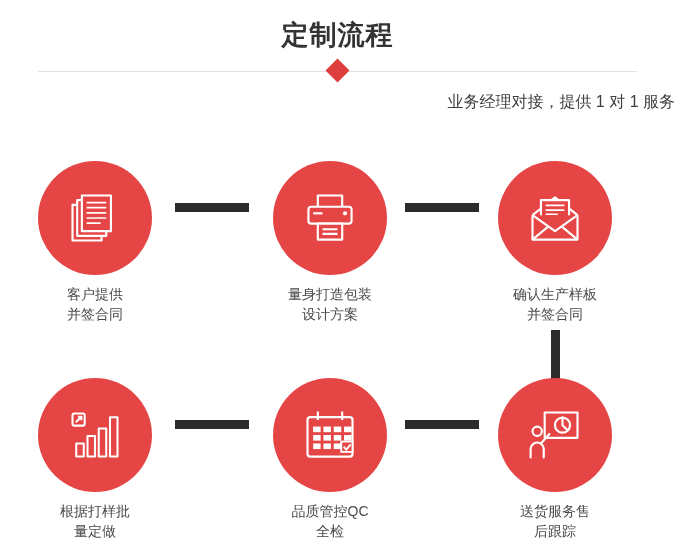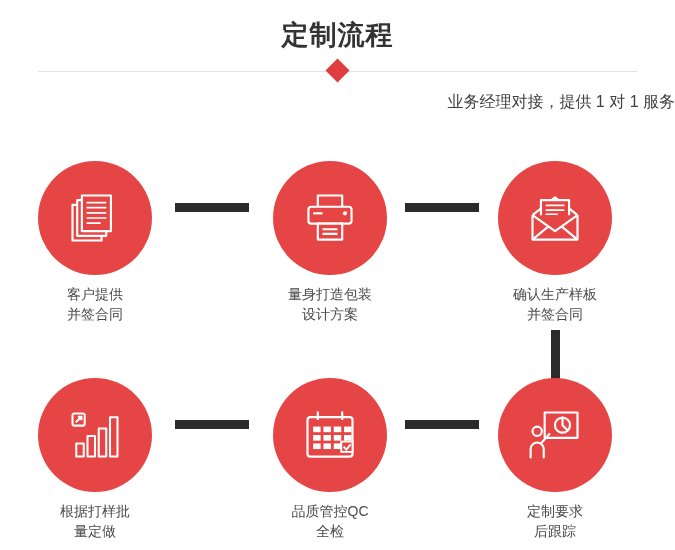--- a/index.html
+++ b/index.html
@@ -210,18 +210,18 @@
           <rect x="21" y="8" width="35" height="27"></rect>
           <circle cx="40" cy="21.5" r="8"></circle>
           <path d="M40 13.5 v8 l5.5 5.5"></path>
           <circle cx="13" cy="28" r="5"></circle>
           <path d="M6 56 v-9 a7 7 0 0 1 14 0 v9"></path>
           <path d="M17 41 L26 31"></path>
         </g>
       </svg>
     </div>
     <div class="label">
-      <span class="inner"><span>定制要求</span><br>
+      <span class="inner"><span>送货服务售</span><br>
       <span>后跟踪</span></span>
     </div>
   </div>
 
 </div>
 
 </body></html>

